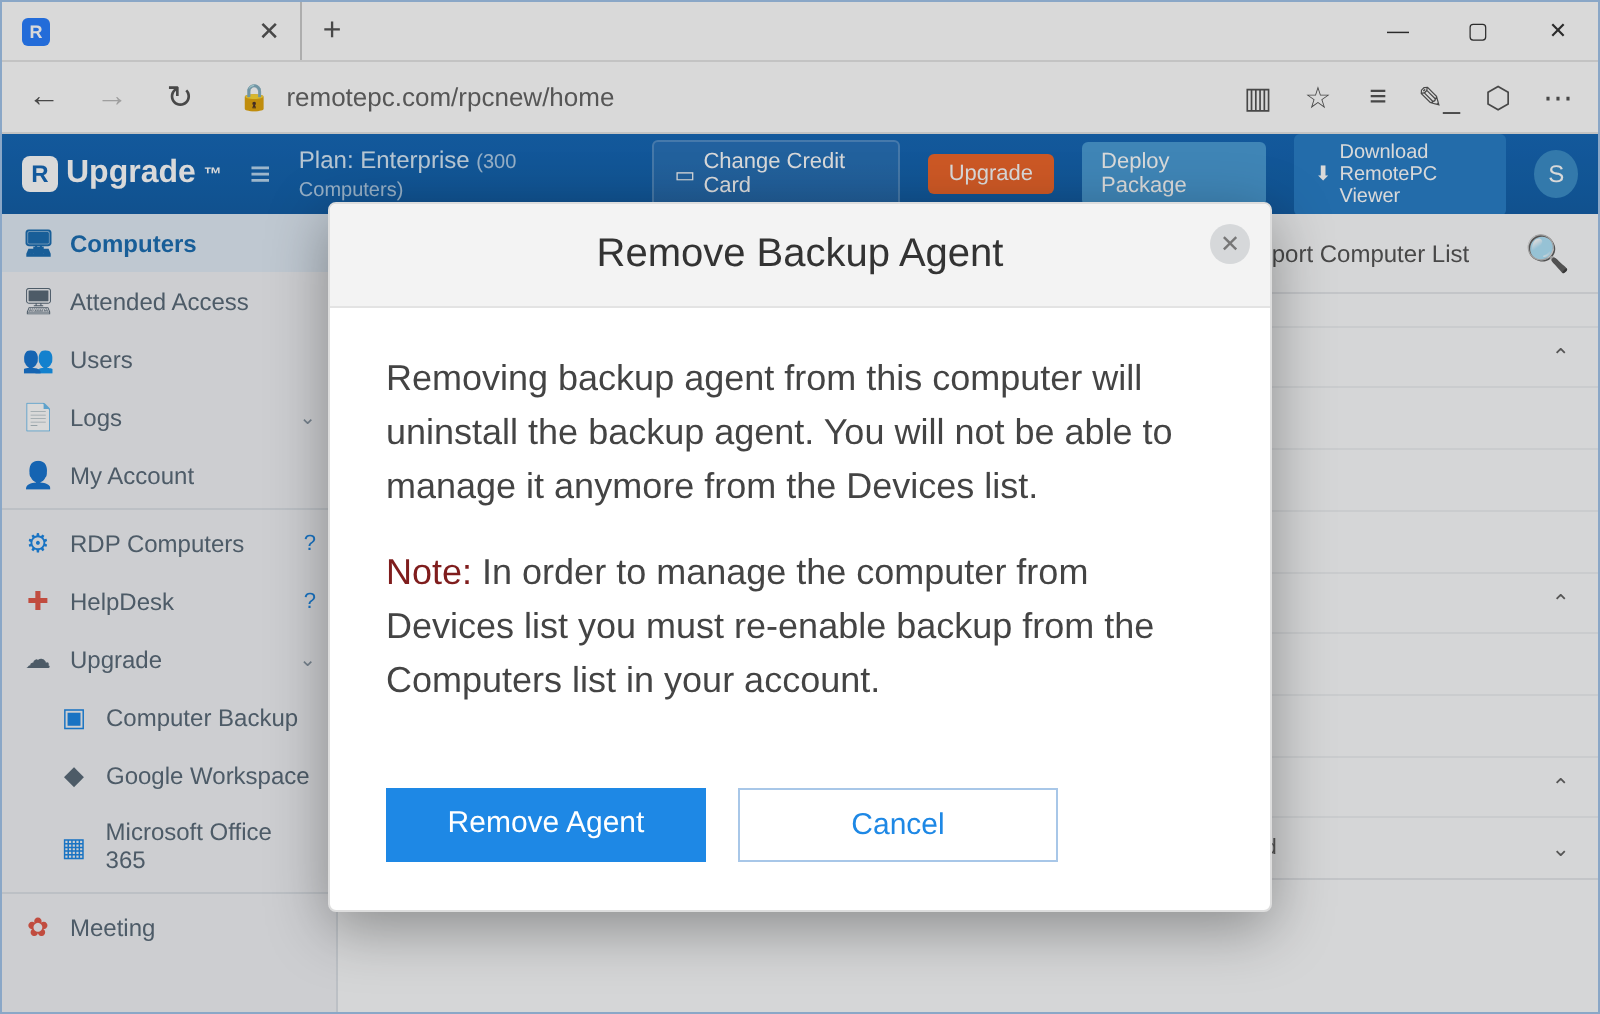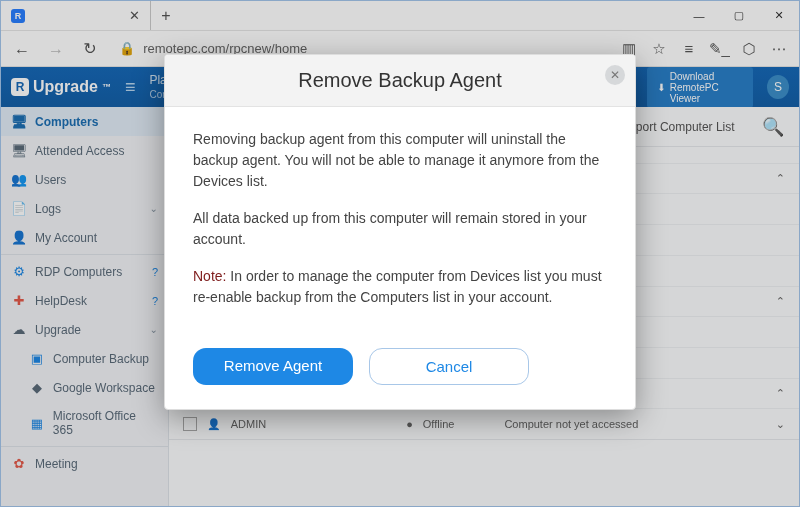--- a/index.html
+++ b/index.html
@@ -50,29 +50,29 @@
   .toolbar { height:40px; display:flex; align-items:center; padding:0 14px; border-bottom:1px solid #e6e8eb;}
   .toolbar .title { font-size:15px; color:#333; font-weight:600;}
   .toolbar .right { margin-left:auto; display:flex; gap:28px; align-items:center; color:#555;}
   .panel { border-bottom:1px solid #e6e8eb; }
   .panel-head { display:flex; align-items:center; padding:8px 14px; gap:10px;}
   .row { display:flex; align-items:center; padding:8px 14px; gap:10px; border-top:1px solid #eef0f3; font-size:11px; color:#666;}
   .row .chk { width:14px;height:14px;border:1px solid #aaa;}
   .row .chk.on { background:#1e88e5;border-color:#1e88e5; display:flex;align-items:center;justify-content:center;color:#fff;font-size:10px;}
 
   
-  .overlay { position:absolute; inset:0; background:rgba(0,0,0,0.15); display:flex; align-items:flex-start; justify-content:center; padding-top:53px;}
+  .overlay { position:absolute; inset:0; background:rgba(0,0,0,0.15); display:flex; align-items:flex-start; justify-content:center; padding-top:100px;}
   .modal { width: 472px; background:#fff; border-radius:4px; box-shadow:0 8px 30px rgba(0,0,0,0.35); overflow:hidden; border:1px solid #ddd;}
   .modal-head { background:#f3f3f3; border-bottom:1px solid #e3e3e3; padding:14px 16px; text-align:center; position:relative; font-size:20px; color:#333;}
   .modal-close { position:absolute; right:10px; top:10px; width:20px;height:20px;border-radius:50%;background:#d6d8da;color:#777;display:flex;align-items:center;justify-content:center;font-size:12px;}
-  .modal-body { padding: 22px 28px 10px; font-size:14px; color:#444; line-height:1.5;}
+  .modal-body { padding: 22px 28px 10px; font-size:18px; color:#444; line-height:1.5;}
   .modal-body p { margin-bottom:16px; }
   .note { color:#7f1d1d; }
   .modal-foot { padding: 14px 28px 24px; display:flex; gap:16px;}
-  .mbtn { flex: 0 0 auto; min-width:160px; text-align:center; padding:9px 0; font-size:15px; border-radius:13px;}
+  .mbtn { flex: 0 0 auto; min-width:160px; text-align:center; padding:9px 0; font-size:15px; border-radius:0;}
   .mbtn.primary { background:#1e88e5; color:#fff; }
   .mbtn.secondary { background:#fff; color:#1e88e5; border:1px solid #a8c7e8; }
 </style>
 </head>
 <body>
 
 <div class="titlebar">
   <div class="tab">
     <span class="favicon">R</span>
     <span class="close">✕</span>
@@ -239,21 +239,20 @@
 </div>
 
 <div class="overlay">
   <div class="modal">
     <div class="modal-head">
       <span>Remove Backup Agent</span>
       <span class="modal-close">✕</span>
     </div>
     <div class="modal-body">
       <p>Removing backup agent from this computer will uninstall the backup agent. You will not be able to manage it anymore from the Devices list.</p>
-      <p>All data backed up from this computer will remain stored in your account.</p>
       <p><span class="note">Note:</span><span> In order to manage the computer from Devices list you must re-enable backup from the Computers list in your account.</span></p>
     </div>
     <div class="modal-foot">
       <div class="mbtn primary">Remove Agent</div>
       <div class="mbtn secondary">Cancel</div>
     </div>
   </div>
 </div>
 
 </body></html>

